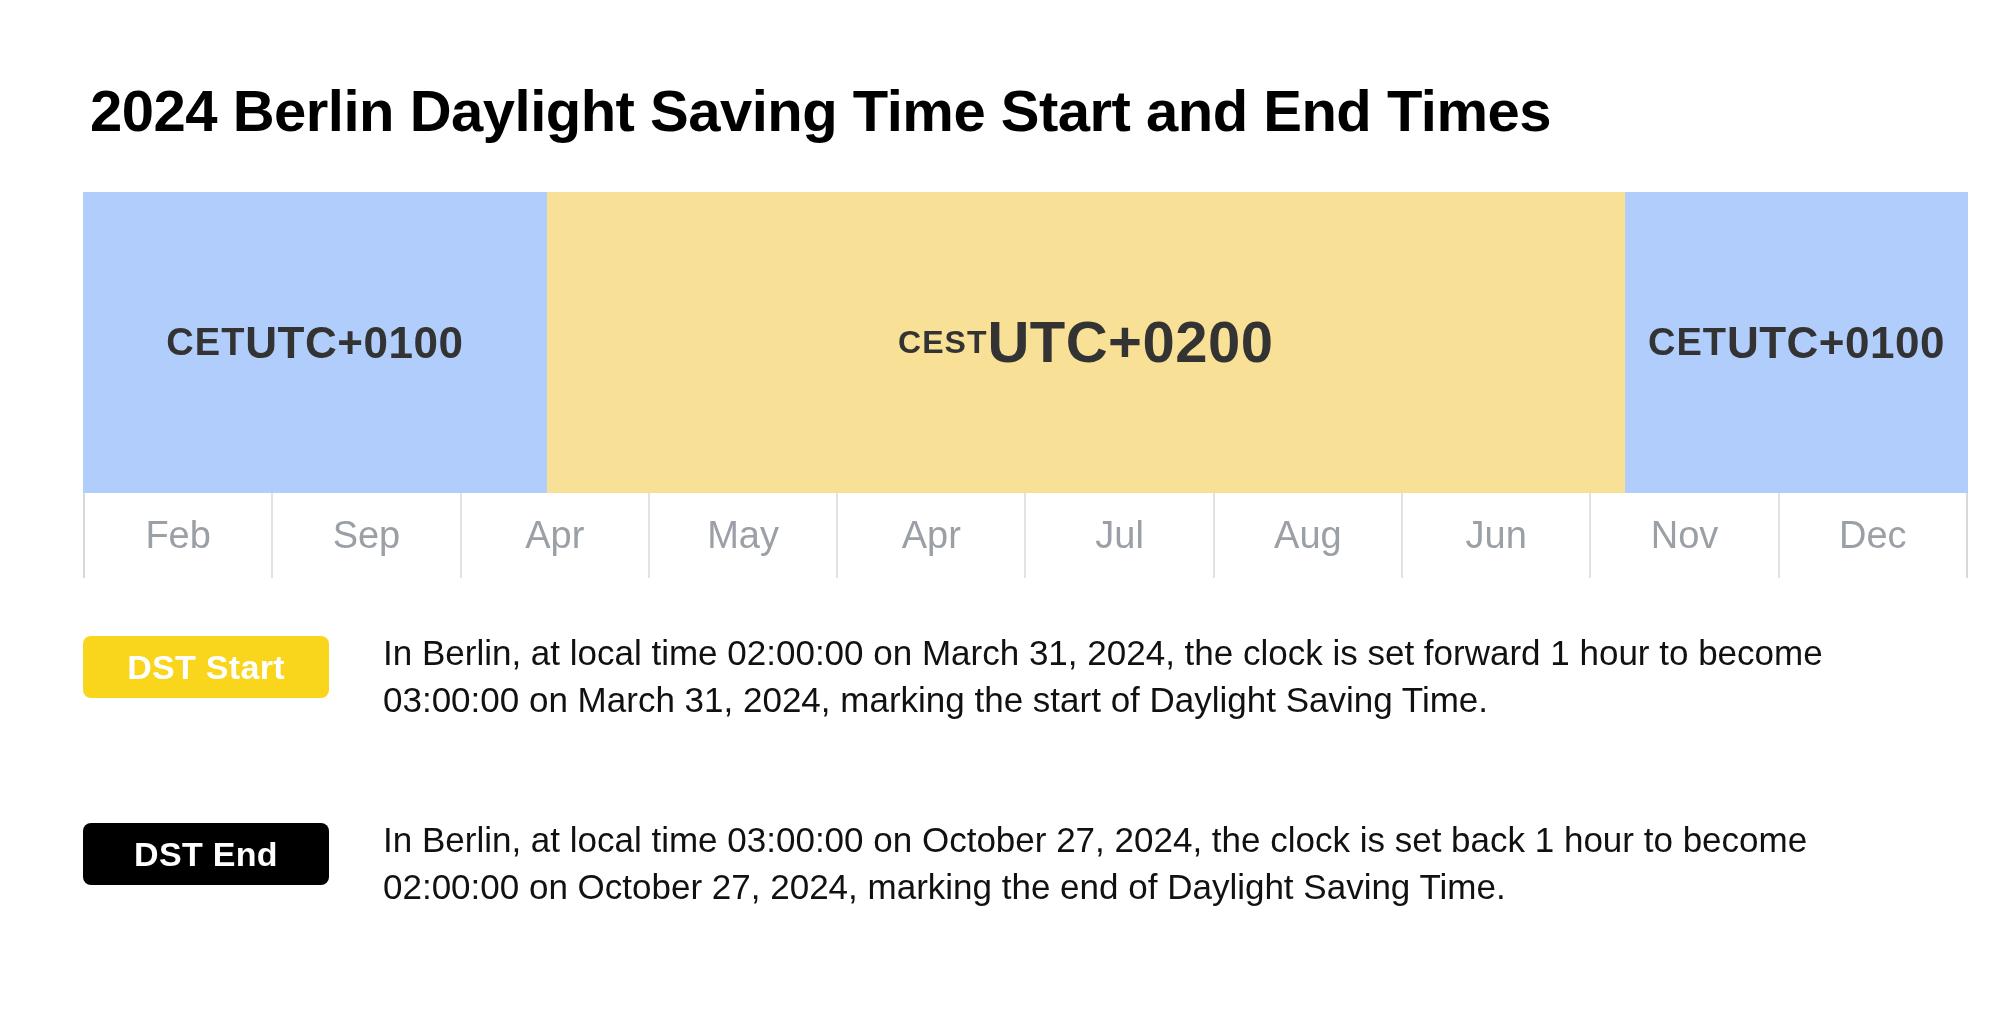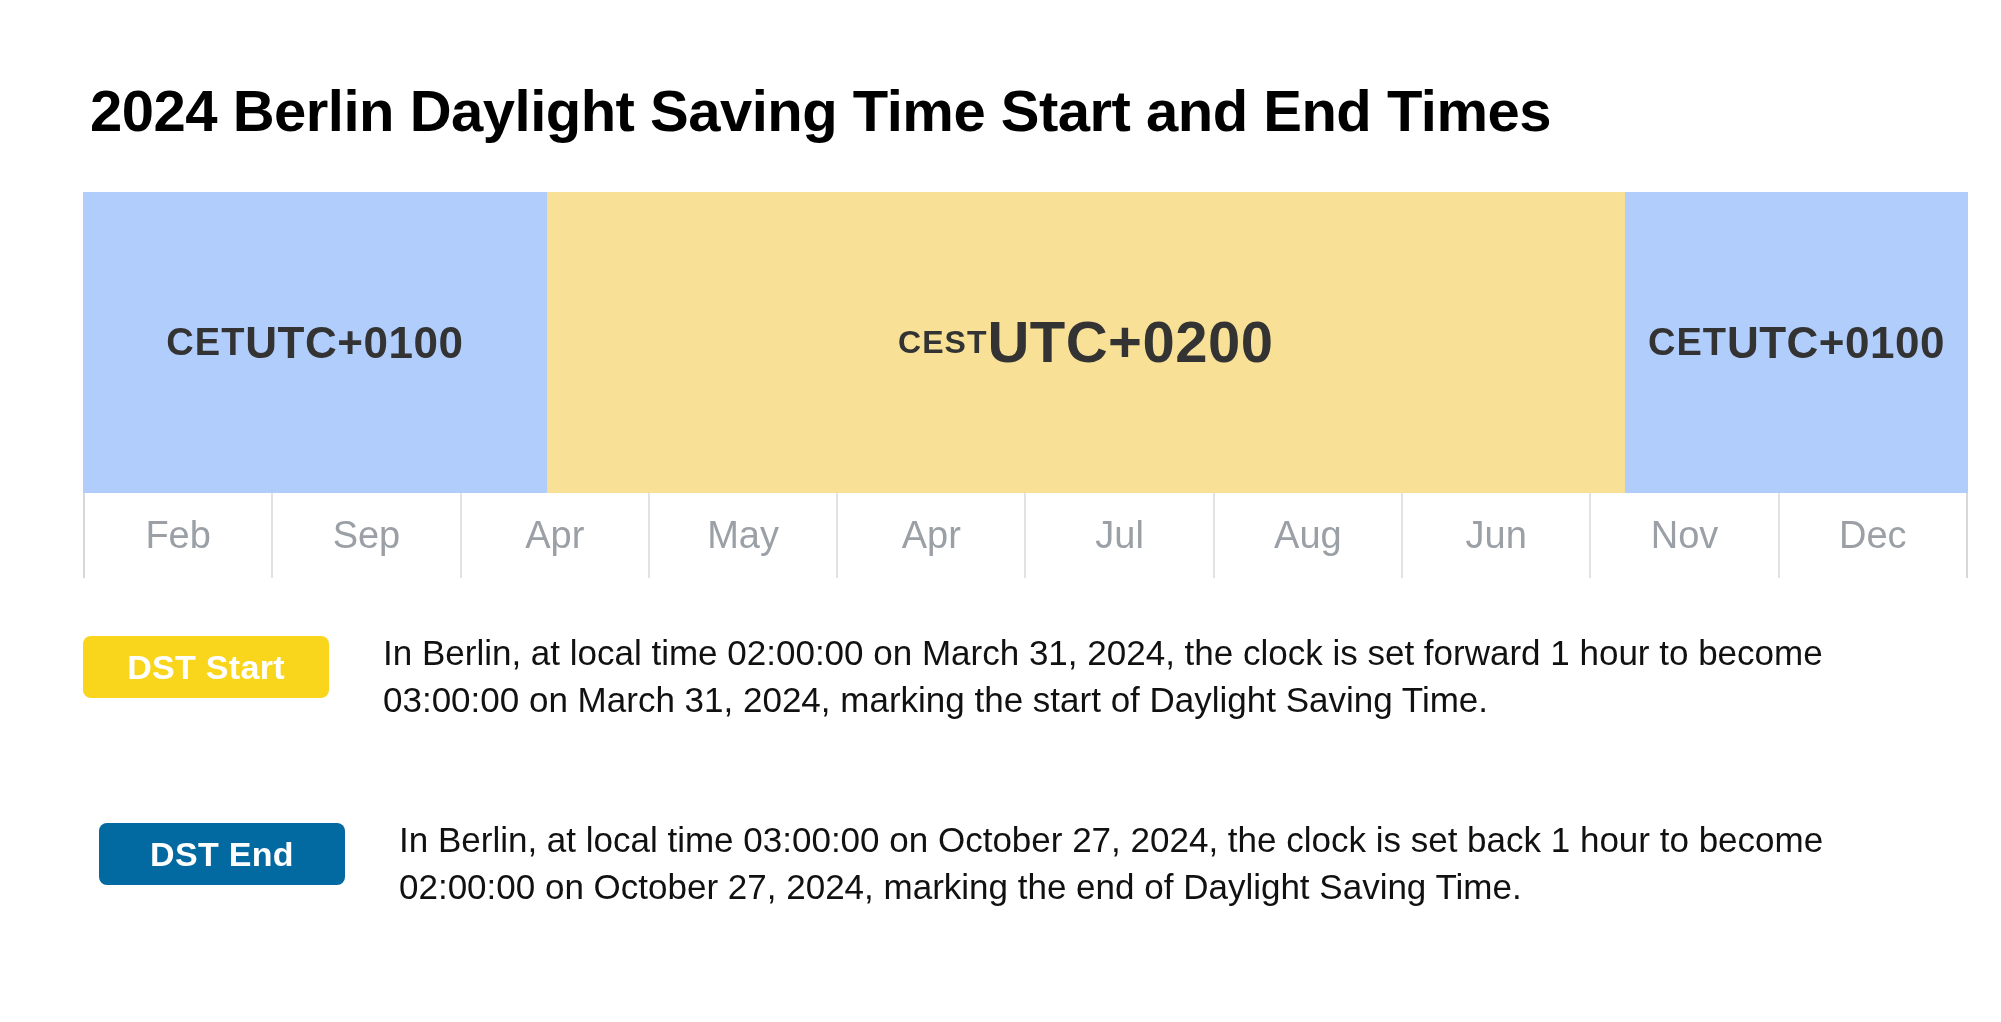--- a/index.html
+++ b/index.html
@@ -183,18 +183,18 @@
       </div>
 
   </div>
 
   <div class="events">
       <div class="event-row">
         <div class="badge" style="background: rgb(249, 213, 28);">DST Start</div>
         <div class="event-text">In Berlin, at local time 02:00:00 on March 31, 2024, the clock is set forward 1 hour to become 03:00:00 on March 31, 2024, marking the start of Daylight Saving Time.</div>
       </div>
       <div class="event-row">
-        <div class="badge" style="background: #0369a1; margin-left: 16px;">DST End</div>
+        <div class="badge" style="background: #000000;">DST End</div>
         <div class="event-text">In Berlin, at local time 03:00:00 on October 27, 2024, the clock is set back 1 hour to become 02:00:00 on October 27, 2024, marking the end of Daylight Saving Time.</div>
       </div>
     </div>
 
 </div>
 
 </body></html>

